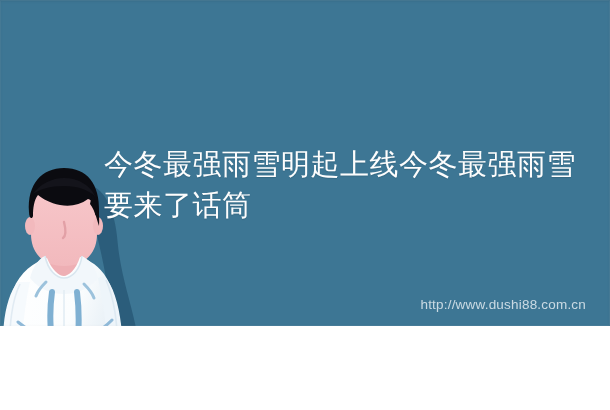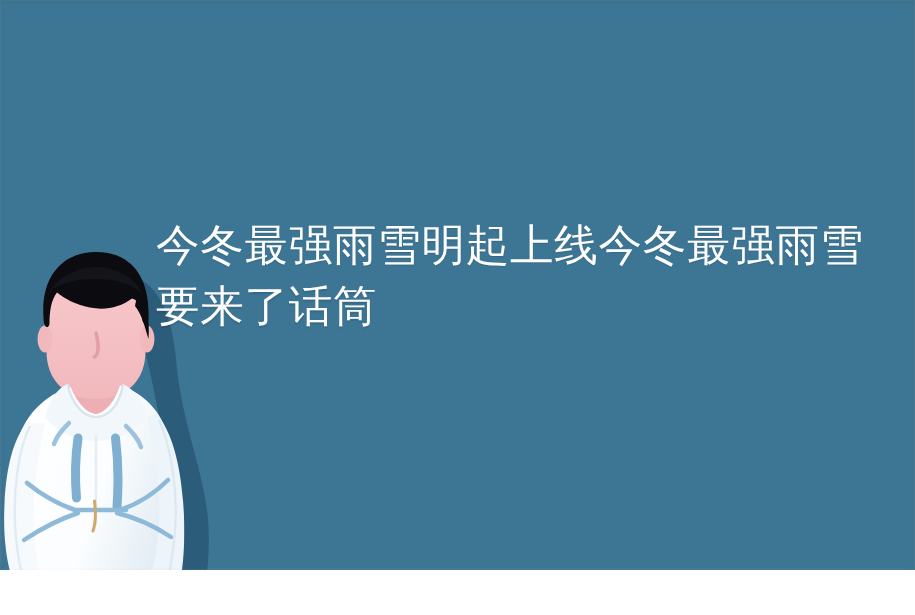--- a/index.html
+++ b/index.html
@@ -3,21 +3,21 @@
 <meta charset="utf-8">
 <style>
   html, body {
     margin: 0;
     padding: 0;
     background: #ffffff;
   }
   #card {
     position: relative;
     width: 610px;
-    height: 380px;
+    height: 326px;
     overflow: hidden;
     background: #3d7694;
     font-family: "Liberation Sans", "DejaVu Sans", sans-serif;
     box-sizing: border-box;
   }
   
   #edge {
     position: absolute;
     inset: 0;
     box-shadow: inset 0 0 0 1px rgba(255,255,255,0.06),
@@ -166,15 +166,16 @@
                    C111 252 110 244 108 236 C84 246 50 246 26 238 Z" fill="#173f63"></path>
           <path d="M64 244 L64 260" stroke="#11334f" stroke-width="2" fill="none"></path>
         </g>
 
       </g>
     </svg>
   </div>
 
   <div id="headline">今冬最强雨雪明起上线今冬最强雨雪要来了话筒</div>
 
+  <div id="watermark">http://www.dushi88.com.cn</div>
 
   <div id="edge"></div>
 </div>
 
 </body></html>

